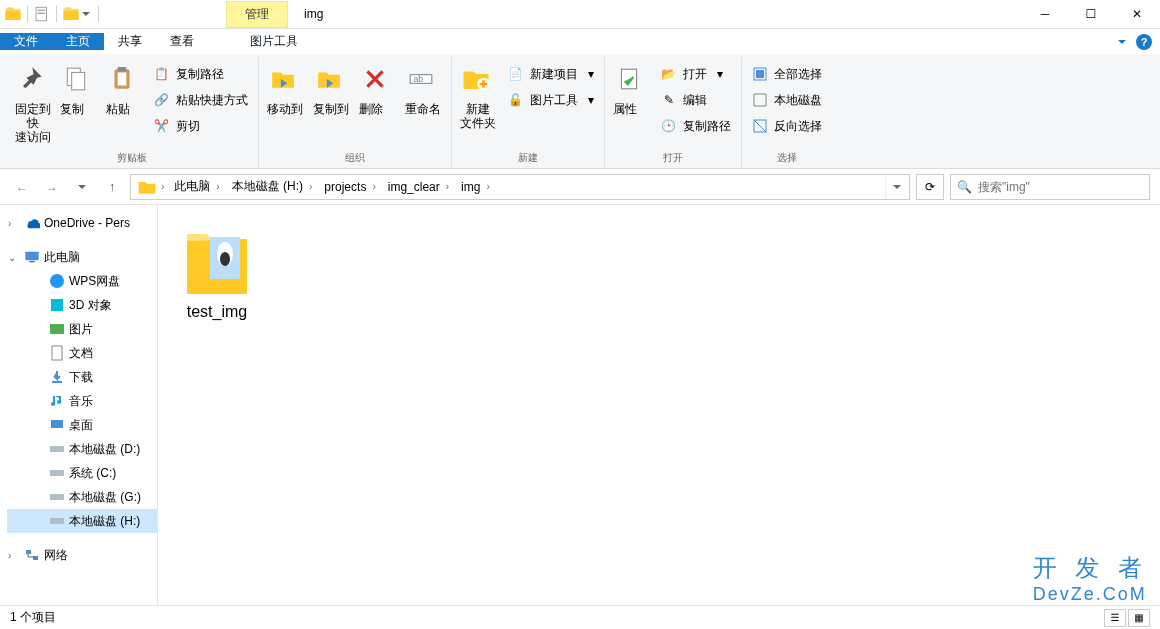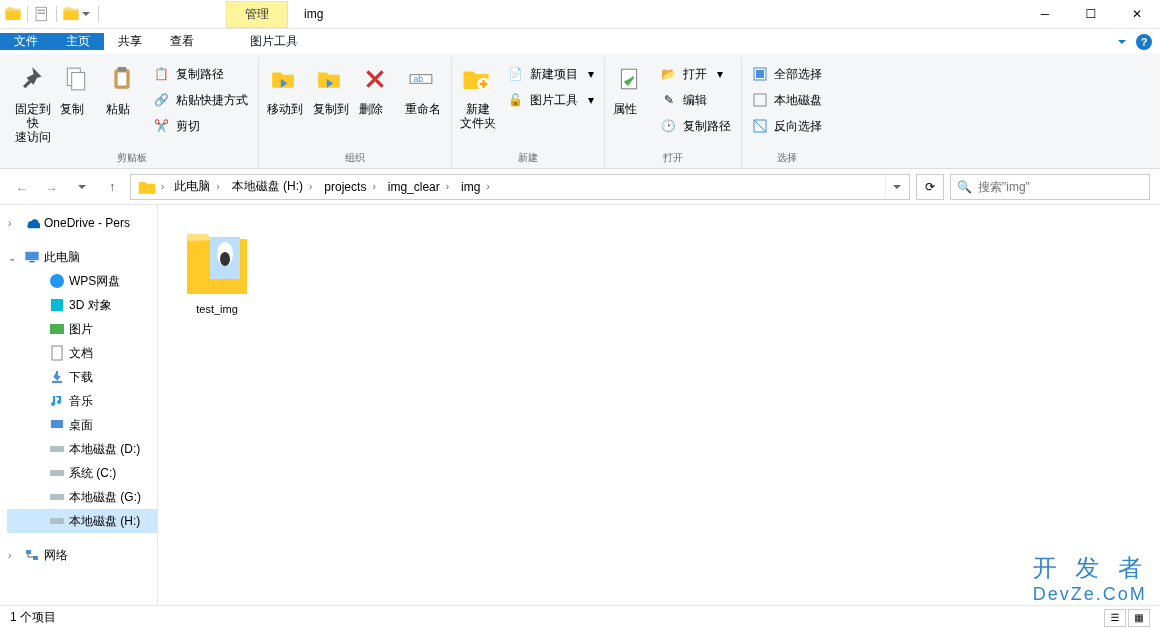--- a/index.html
+++ b/index.html
@@ -62,21 +62,21 @@
 .tree-item { display: flex; align-items: center; height: 24px; padding-left: 8px; font-size: 12px; cursor: default; gap: 4px; white-space: nowrap; overflow: hidden; }
 .tree-item.indent2 { padding-left: 42px; margin-left: 7px; }
 .tree-item.selected { background: #cce8ff; }
 .tree-item .exp { width: 12px; color: #666; font-size: 10px; }
 .tree-item .icon { width: 16px; height: 16px; display: flex; align-items: center; justify-content: center; }
 .tree-spacer { height: 10px; }
 
 .content { flex: 1; padding: 14px; display: flex; flex-wrap: wrap; align-content: flex-start; gap: 18px; background: #fff; }
 .file-item { width: 90px; display: flex; flex-direction: column; align-items: center; gap: 4px; cursor: default; }
 .file-item .thumb { width: 70px; height: 80px; display: flex; align-items: center; justify-content: center; }
-.file-item .name { font-size: 11px; text-align: center; word-break: break-all; }
+.file-item .name { font-size: 16px; text-align: center; word-break: break-all; }
 
 
 .statusbar { height: 24px; border-top: 1px solid #e5e5e5; display: flex; align-items: center; padding: 0 10px; font-size: 12px; background: #fff; justify-content: space-between; }
 .statusbar .view-toggles { display: flex; gap: 2px; }
 .statusbar .view-toggles div { width: 22px; height: 18px; border: 1px solid #ccc; display: flex; align-items: center; justify-content: center; font-size: 10px; }
 
 
 .watermark { position: absolute; right: 12px; bottom: 22px; font-size: 24px; color: #1979ca; font-weight: 400; letter-spacing: 6px; text-align: left; line-height: 26px; font-family: "Microsoft YaHei", sans-serif; opacity: 0.9; }
 .watermark .line2 { letter-spacing: 2px; font-size: 18px; }
 

